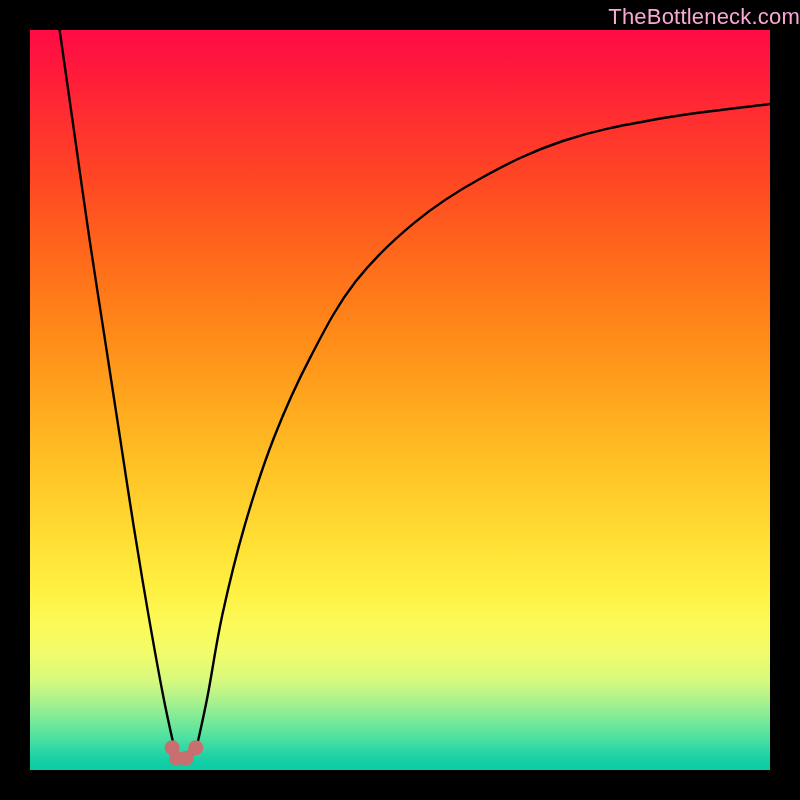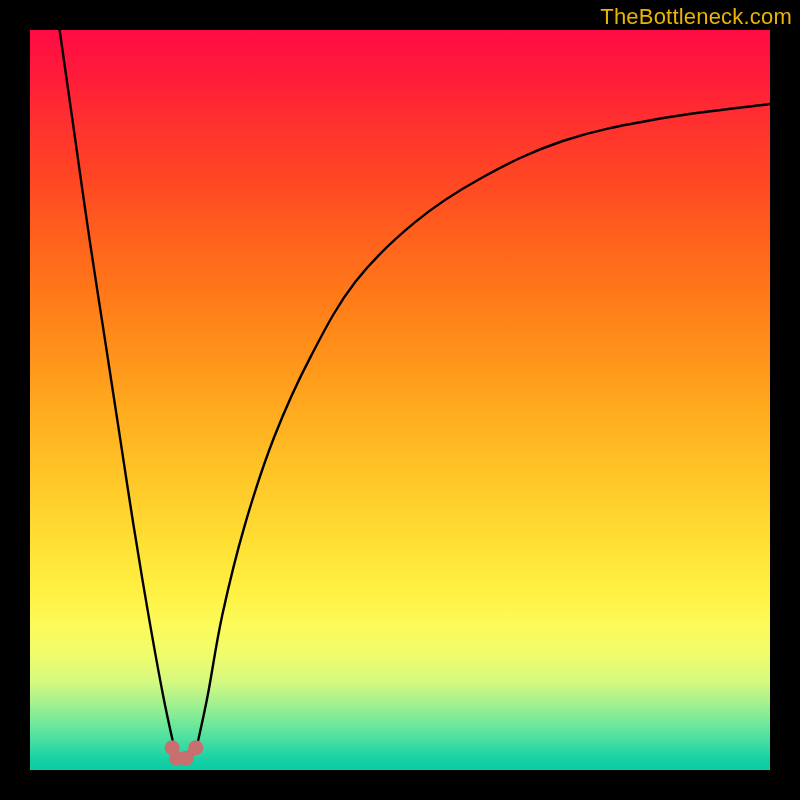--- a/index.html
+++ b/index.html
@@ -6,25 +6,25 @@
   html, body { width: 800px; height: 800px; overflow: hidden; background: #000; }
   .frame {
     position: relative;
     width: 800px;
     height: 800px;
     background: #000;
   }
   .watermark {
     position: absolute;
     top: 4px;
-    right: 8px;
+    right: 0;
     font-family: Arial, Helvetica, sans-serif;
     font-size: 22px;
     font-weight: 500;
-    color: #eab308;
+    color: #f9a8d4;
     letter-spacing: 0.2px;
     z-index: 5;
   }
   .plot {
     position: absolute;
     left: 30px;
     top: 30px;
     width: 740px;
     height: 740px;
     

